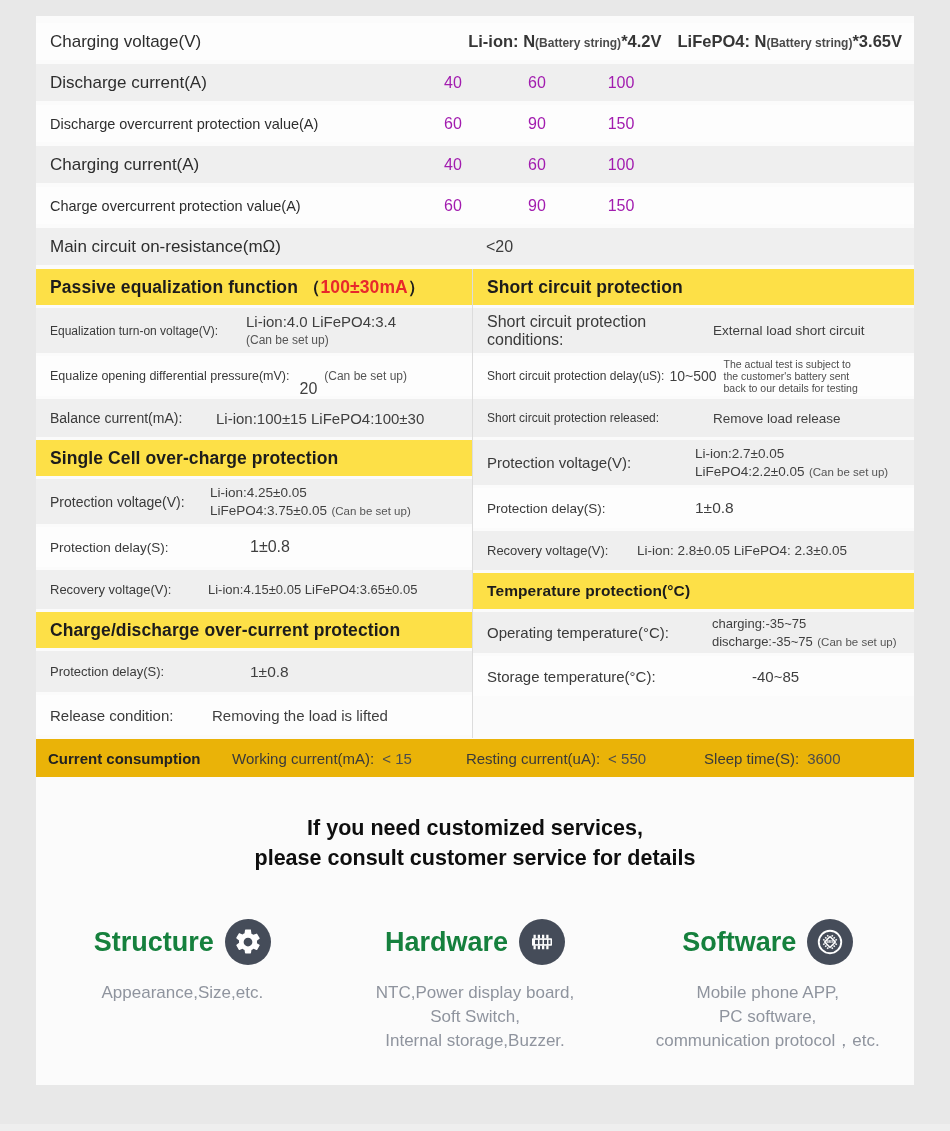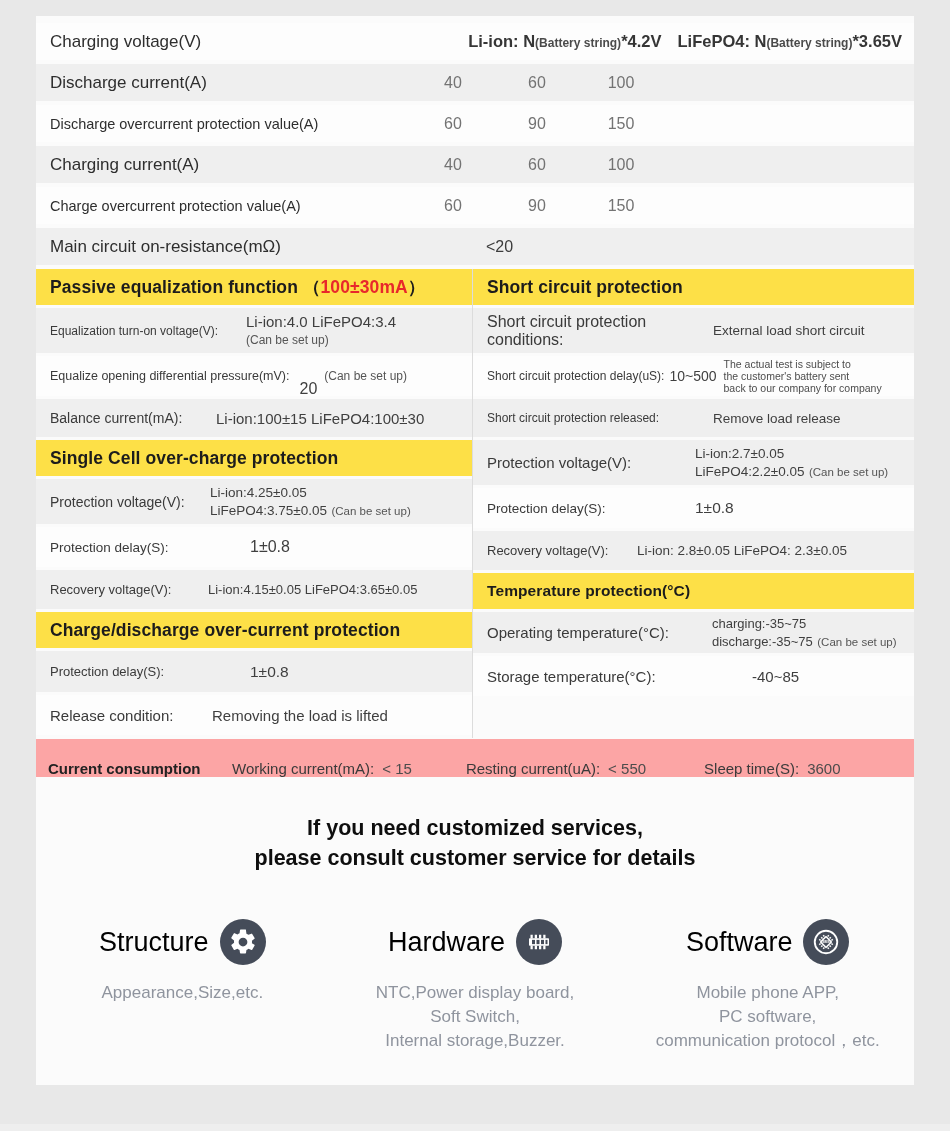--- a/index.html
+++ b/index.html
@@ -7,46 +7,46 @@
     width:950px;height:1131px;position:relative;background:#e8e8e8;
     font-family:"Liberation Sans","DejaVu Sans",sans-serif;color:#333;
     -webkit-font-smoothing:antialiased;overflow:hidden;
   }
   .panel{position:absolute;left:36px;top:16px;width:878px;height:1069px;background:#fbfbfb;padding-top:7px;box-sizing:border-box;}
   .trow{display:flex;align-items:center;height:37px;margin:0 0 4px 0;}
   .g{background:#efefef;}
   .w{background:#fdfdfd;}
   .trow .lbl{flex:0 0 361px;padding-left:14px;font-size:17px;color:#2e2e2e;}
   .trow .lbl.small{font-size:14.5px;}
-  .trow .num{flex:0 0 84px;text-align:center;font-size:16px;color:#737373;}
+  .trow .num{flex:0 0 84px;text-align:center;font-size:16px;color:#a21caf;}
   .cv-val{margin-left:auto;padding-right:12px;font-size:16.5px;color:#353535;white-space:nowrap;font-weight:bold;}
   .cv-val .bs{font-size:12px;color:#4a4a4a;}
   .cv-val .gap{display:inline-block;width:16px;}
   .twocol{display:flex;align-items:stretch;}
   .col-l{width:436px;flex:0 0 436px;}
   .col-r{width:441px;flex:0 0 441px;border-left:1px solid #dcdcdc;}
   .sec-h{height:36px;display:flex;align-items:center;padding-left:14px;background:#fde047;
          font-weight:700;font-size:17.5px;color:#1c1c1c;margin-bottom:3px;letter-spacing:.1px;}
   .sec-h.smaller{font-size:15.5px;}
   .red{color:#e8282b;}
   .srow{display:flex;align-items:center;margin-bottom:3px;padding-left:14px;box-sizing:border-box;}
   .srow .rl{color:#3a3a3a;}
   .srow .rv{color:#3f3f3f;}
   .sub{font-size:11.5px;color:#555;}
   .vblock{line-height:17px;}
   .note{font-size:10.5px;line-height:12px;color:#4c4c4c;}
-  .consume{display:flex;align-items:flex-end;height:38px;background:#fca5a5;margin-top:1px;}
+  .consume{display:flex;align-items:center;height:38px;background:#eab308;margin-top:1px;}
   .consume .ct{font-weight:700;font-size:15px;color:#222;padding-left:12px;width:196px;box-sizing:border-box;}
   .consume .ci{font-size:15px;color:#3a3a3a;}
   .consume .cv{color:#4c4c4c;margin-left:8px;}
   .custom{margin-top:36px;text-align:center;font-size:21.5px;font-weight:600;color:#0e0e0e;line-height:30px;}
   .features{display:flex;margin-top:46px;}
   .feat{flex:1 1 0;text-align:center;}
   .feat-title{display:flex;align-items:center;justify-content:center;gap:11px;}
-  .feat-title .ft{font-size:27px;font-weight:400;color:#000000;}
+  .feat-title .ft{font-size:27px;font-weight:700;color:#15803d;}
   .icirc{width:46px;height:46px;border-radius:50%;background:#454c59;display:flex;align-items:center;justify-content:center;}
   .icirc svg{width:30px;height:30px;display:block;}
   .feat-desc{margin-top:16px;font-size:17px;line-height:24px;color:#8f949e;white-space:pre-line;}
   .pre{white-space:pre-line;}
   .bottom-band{position:absolute;left:0;bottom:0;width:950px;height:7px;background:#eeeeee;}
 </style>
 </head>
 <body>
 
 <div class="panel">
@@ -150,21 +150,21 @@
       <div class="sec-h">Short circuit protection</div>
       <div class="srow g" style="height:45px;">
         <span class="rl" style="font-size:16px;flex:0 0 226px;">Short circuit protection conditions:</span>
         <span class="rv" style="font-size:13.5px;">External load short circuit</span>
       </div>
       <div class="srow w" style="height:40px;">
         <span class="rl" style="font-size:12px;">Short circuit protection delay(uS):</span>
         <span class="rv" style="font-size:14px;margin-left:5px;">10~500</span>
         <span class="note pre" style="margin-left:7px;">The actual test is subject to
 the customer's battery sent
-back to our company for company</span>
+back to our details for testing</span>
       </div>
       <div class="srow g" style="height:38px;">
         <span class="rl" style="font-size:12px;flex:0 0 226px;">Short circuit protection released:</span>
         <span class="rv" style="font-size:13.5px;">Remove load release</span>
       </div>
 
       <div class="srow g" style="height:45px;">
         <span class="rl" style="font-size:15px;flex:0 0 208px;">Protection voltage(V):</span>
         <span class="vblock">
           <span class="rv" style="font-size:13.5px;display:block;">Li-ion:2.7±0.05</span>

